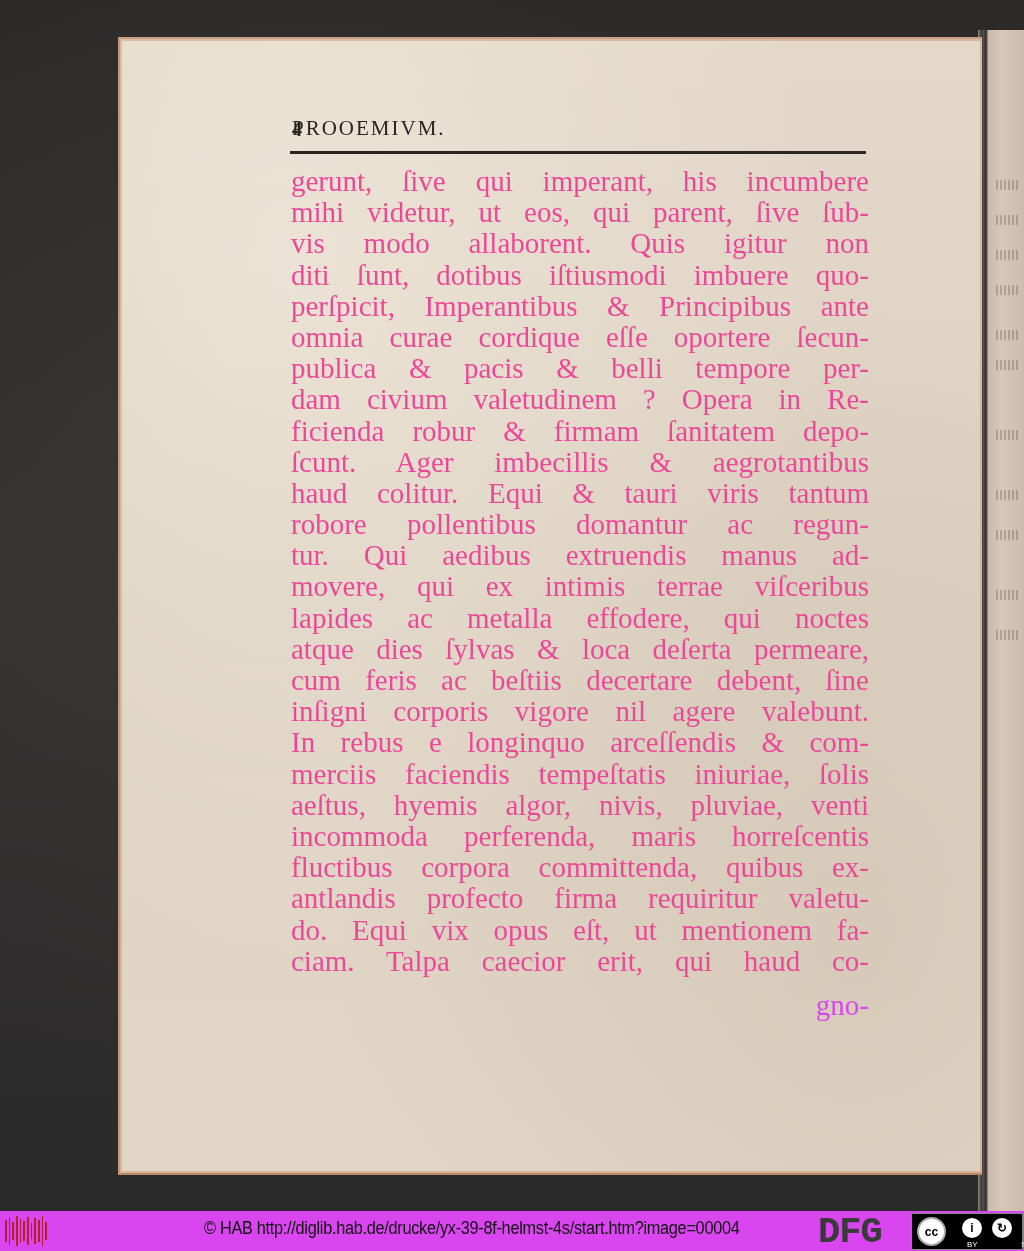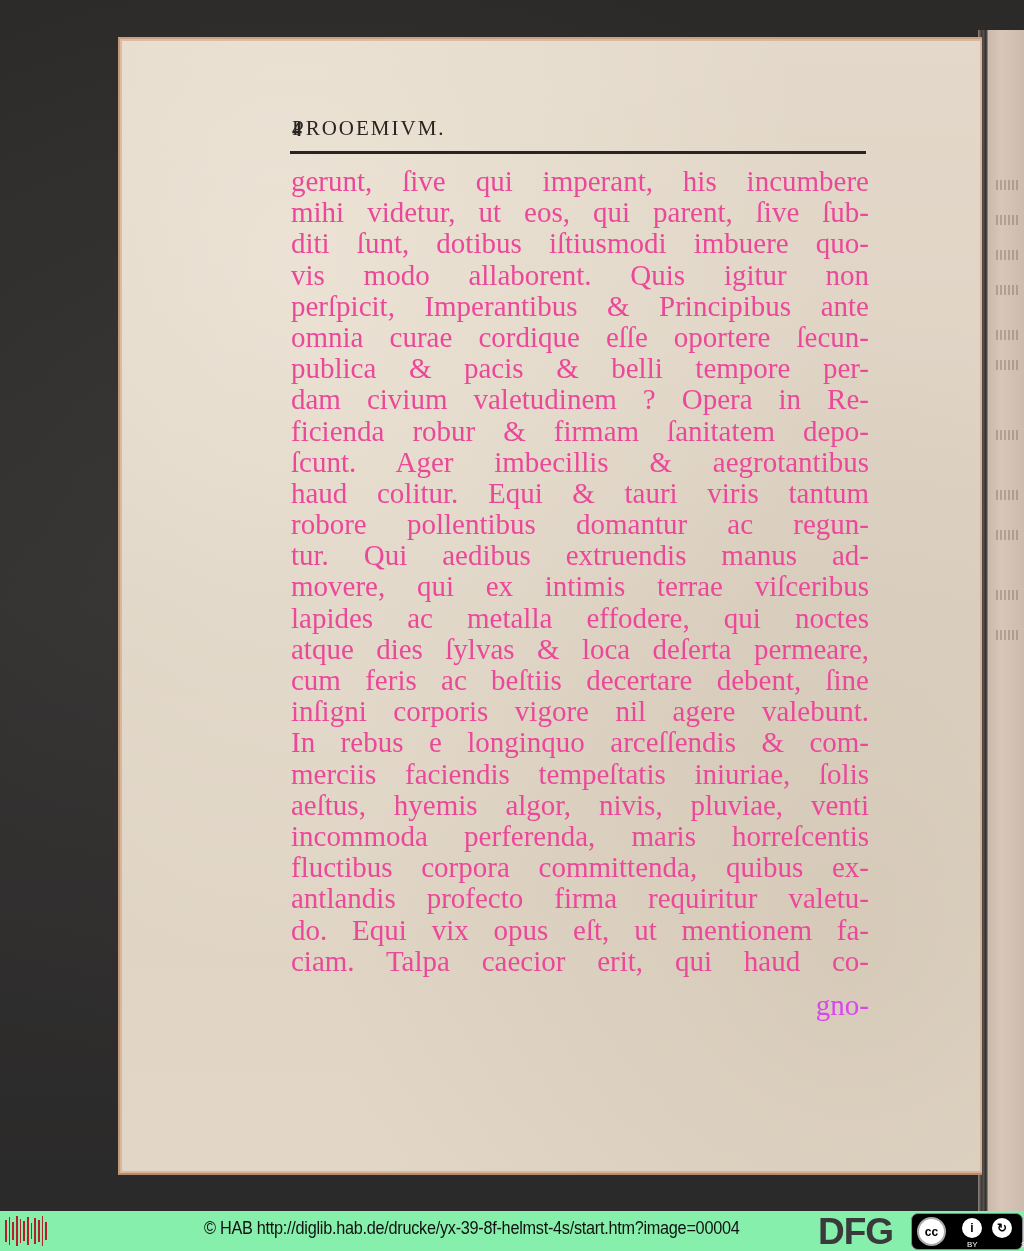--- a/index.html
+++ b/index.html
@@ -61,45 +61,45 @@
     display:block; height:31.2px; line-height:31.2px;
     font-size:29px; white-space:nowrap;
     text-align:justify; text-align-last:justify;
   }
   .catchword {
     position:absolute; left:291px; top:990px; width:578px;
     text-align:right; font-size:29px; color:#d946ef; line-height:31px;
   }
   .footer {
     position:absolute; left:0; top:1211px; width:1024px; height:40px;
-    background:#86efac;
+    background:#d946ef;
   }
   .hab-logo {
     position:absolute; left:5px; top:5px; width:42px; height:30px;
     display:flex; align-items:center; gap:2px;
   }
   .hab-logo span {
     display:block; width:2px; background:#b3202a;
   }
   .copyright {
     position:absolute; left:204px; top:7px;
     font-family:"Liberation Sans", "DejaVu Sans", sans-serif;
     font-size:17.5px; color:#111; letter-spacing:-0.3px;
     transform:scaleX(0.93); transform-origin:left center; white-space:nowrap;
   }
   .dfg-logo {
     position:absolute; left:818px; top:3px;
-    font-family:Liberation Sans, sans-serif;
+    font-family:Liberation Mono, monospace;
     font-weight:bold; font-size:37px; color:#3a3a3a; letter-spacing:-1px;
     line-height:36px;
   }
   .cc-badge {
     position:absolute; left:911px; top:2px; width:112px; height:37px;
     background:#000; border:1px solid #888; box-sizing:border-box;
-    border-radius:7px;
+    border-radius:2px;
   }
   .cc-circle {
     position:absolute; left:5px; top:3px; width:29px; height:29px;
     border-radius:50%; background:#fff; border:2px solid #aaa; box-sizing:border-box;
     display:flex; align-items:center; justify-content:center;
     font-family:"Liberation Sans", sans-serif; font-weight:bold; font-size:12px; color:#000;
   }
   .cc-small {
     position:absolute; top:4px; width:20px; height:20px; border-radius:50%;
     background:#fff; display:flex; align-items:center; justify-content:center;
@@ -138,22 +138,22 @@
 
 <div class="running-head">
   <span class="page-number">4</span>
   <div class="head-title">PROOEMIVM.</div>
 </div>
 <div class="head-rule"></div>
 
 <div class="body-text">
   <span class="line">gerunt, ſive qui imperant, his incumbere</span>
   <span class="line">mihi videtur, ut eos, qui parent, ſive ſub-</span>
+  <span class="line">vis modo allaborent.   Quis igitur non</span>
   <span class="line">diti ſunt, dotibus iſtiusmodi imbuere quo-</span>
-  <span class="line">vis modo allaborent.   Quis igitur non</span>
   <span class="line">perſpicit, Imperantibus &amp; Principibus ante</span>
   <span class="line">omnia curae cordique eſſe oportere ſecun-</span>
   <span class="line">publica &amp; pacis &amp; belli tempore per-</span>
   <span class="line">dam civium valetudinem ?  Opera in Re-</span>
   <span class="line">ficienda robur &amp; firmam ſanitatem depo-</span>
   <span class="line">ſcunt.   Ager imbecillis &amp; aegrotantibus</span>
   <span class="line">haud colitur.   Equi &amp; tauri viris tantum</span>
   <span class="line">robore pollentibus domantur ac regun-</span>
   <span class="line">tur.   Qui aedibus extruendis manus ad-</span>
   <span class="line">movere, qui ex intimis terrae viſceribus</span>

